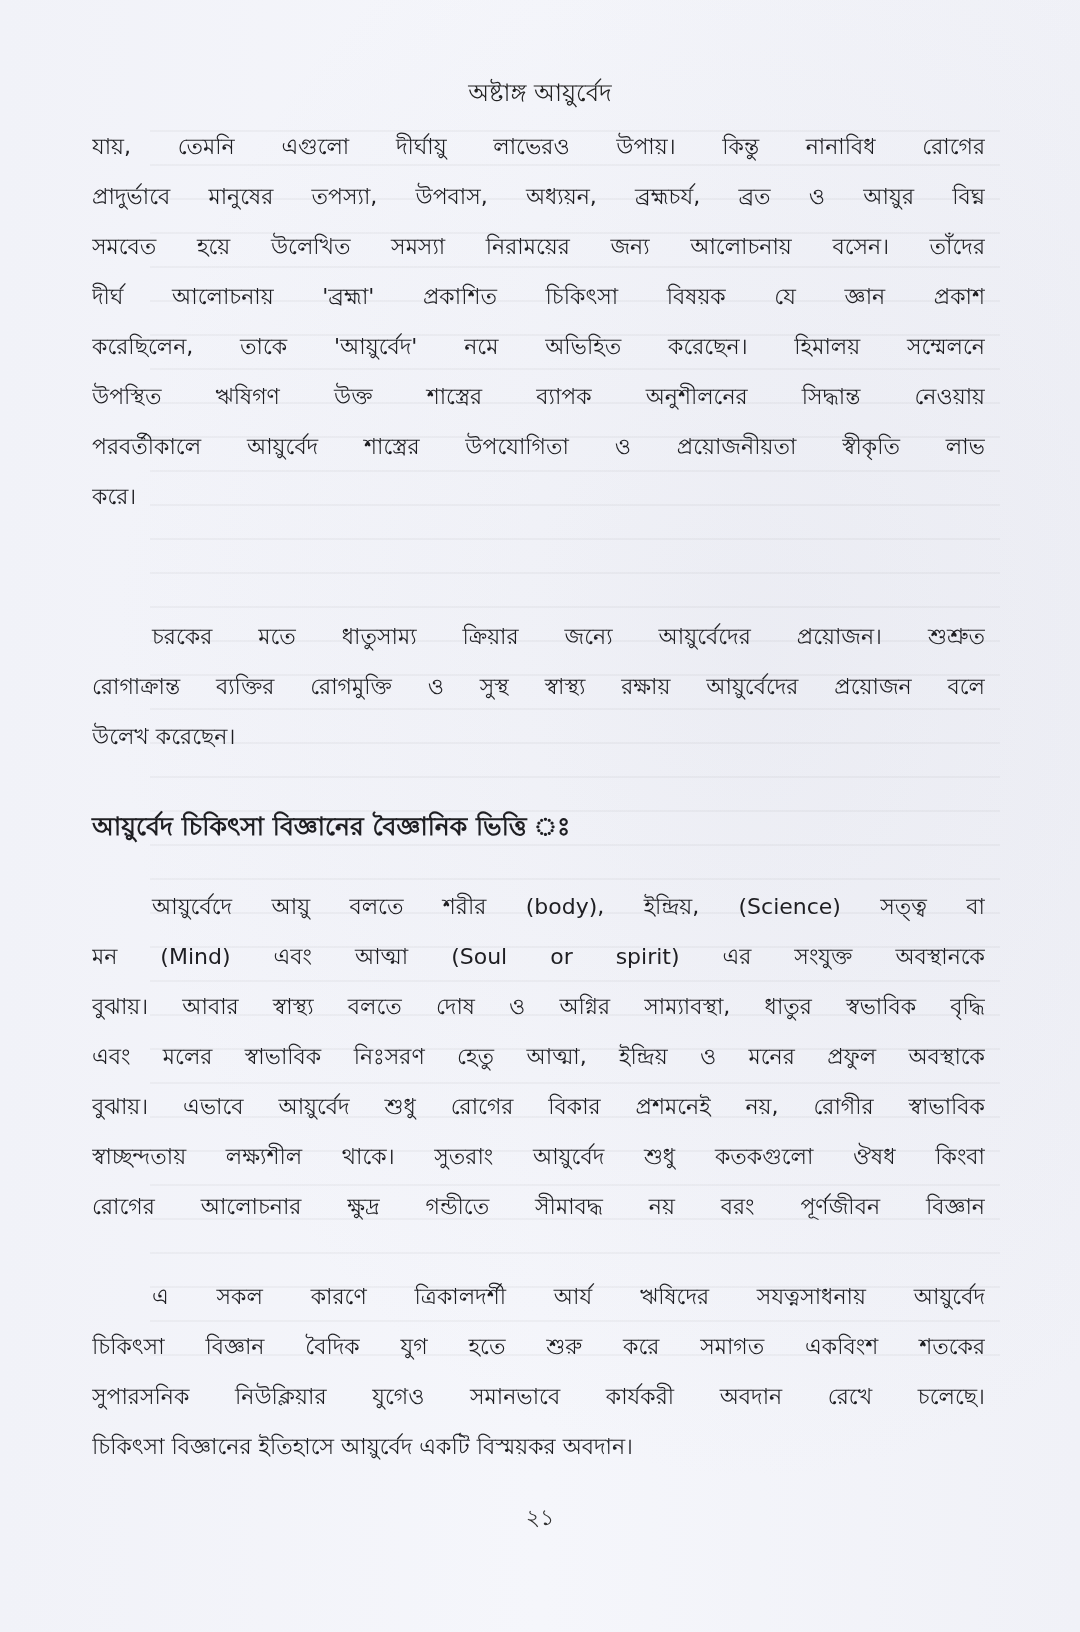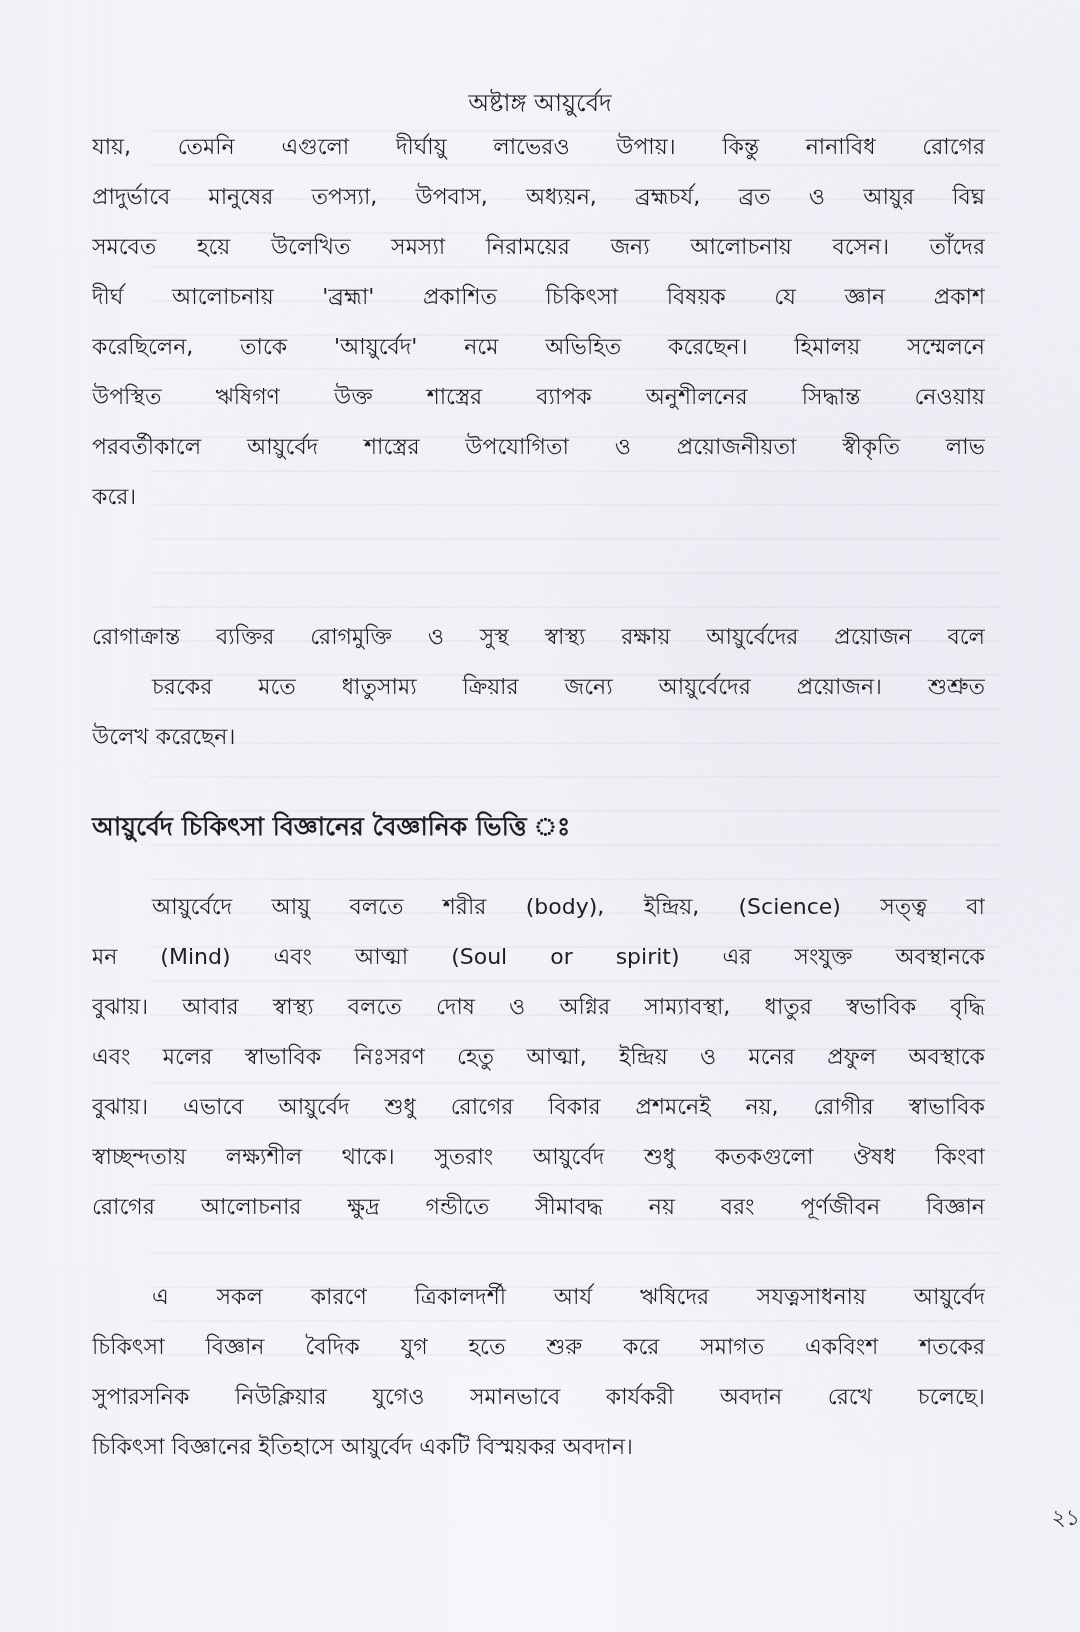--- a/index.html
+++ b/index.html
@@ -18,21 +18,21 @@
     .page {
       position: absolute;
       left: 0; top: 0;
       width: 1080px; height: 1632px;
       background:
         radial-gradient(ellipse at 70% 40%, rgba(200,202,215,0.18), rgba(0,0,0,0) 60%),
         linear-gradient(90deg, #f1f2f8 0%, #f5f6fb 50%, #f0f1f7 100%);
     }
     .running-header {
       position: absolute;
-      top: 84px;
+      top: 74px;
       left: 0;
       width: 1080px;
       text-align: center;
       font-size: 24px;
       color: #222;
     }
     .text-block {
       position: absolute;
       left: 92px;
       width: 893px;
@@ -59,21 +59,21 @@
       line-height: 50px;
       font-size: 25px;
       font-weight: bold;
       white-space: nowrap;
     }
     .page-number {
       position: absolute;
       top: 1500px;
       left: 0;
       width: 1080px;
-      text-align: right;
+      text-align: center;
       font-size: 22px;
       color: #333;
     }
     .bleed {
       position: absolute;
       left: 150px;
       width: 850px;
       height: 1250px;
       top: 130px;
       opacity: 0.05;
@@ -94,22 +94,22 @@
     <span class="line">প্রাদুর্ভাবে মানুষের তপস্যা, উপবাস, অধ্যয়ন, ব্রহ্মচর্য, ব্রত ও আয়ুর বিঘ্ন</span>
     <span class="line">সমবেত হয়ে উলেখিত সমস্যা নিরাময়ের জন্য আলোচনায় বসেন। তাঁদের</span>
     <span class="line">দীর্ঘ আলোচনায় 'ব্রহ্মা' প্রকাশিত চিকিৎসা বিষয়ক যে জ্ঞান প্রকাশ</span>
     <span class="line">করেছিলেন, তাকে 'আয়ুর্বেদ' নমে অভিহিত করেছেন। হিমালয় সম্মেলনে</span>
     <span class="line">উপস্থিত ঋষিগণ উক্ত শাস্ত্রের ব্যাপক অনুশীলনের সিদ্ধান্ত নেওয়ায়</span>
     <span class="line">পরবর্তীকালে আয়ুর্বেদ শাস্ত্রের উপযোগিতা ও প্রয়োজনীয়তা স্বীকৃতি লাভ</span>
     <span class="line last">করে।</span>
   </div>
 
   <div class="text-block" style="top:612px;">
+    <span class="line indent">চরকের মতে ধাতুসাম্য ক্রিয়ার জন্যে আয়ুর্বেদের প্রয়োজন। শুশ্রুত</span>
     <span class="line">রোগাক্রান্ত ব্যক্তির রোগমুক্তি ও সুস্থ স্বাস্থ্য রক্ষায় আয়ুর্বেদের প্রয়োজন বলে</span>
-    <span class="line indent">চরকের মতে ধাতুসাম্য ক্রিয়ার জন্যে আয়ুর্বেদের প্রয়োজন। শুশ্রুত</span>
     <span class="line last">উলেখ করেছেন।</span>
   </div>
 
   <div class="text-block" style="top:802px;">
     <span class="heading">আয়ুর্বেদ চিকিৎসা বিজ্ঞানের বৈজ্ঞানিক ভিত্তি ঃ</span>
   </div>
 
   <div class="text-block" style="top:882px;">
     <span class="line indent">আয়ুর্বেদে আয়ু বলতে শরীর (body), ইন্দ্রিয়, (Science) সত্ত্ব বা</span>
     <span class="line">মন (Mind) এবং আত্মা (Soul or spirit) এর সংযুক্ত অবস্থানকে</span>

